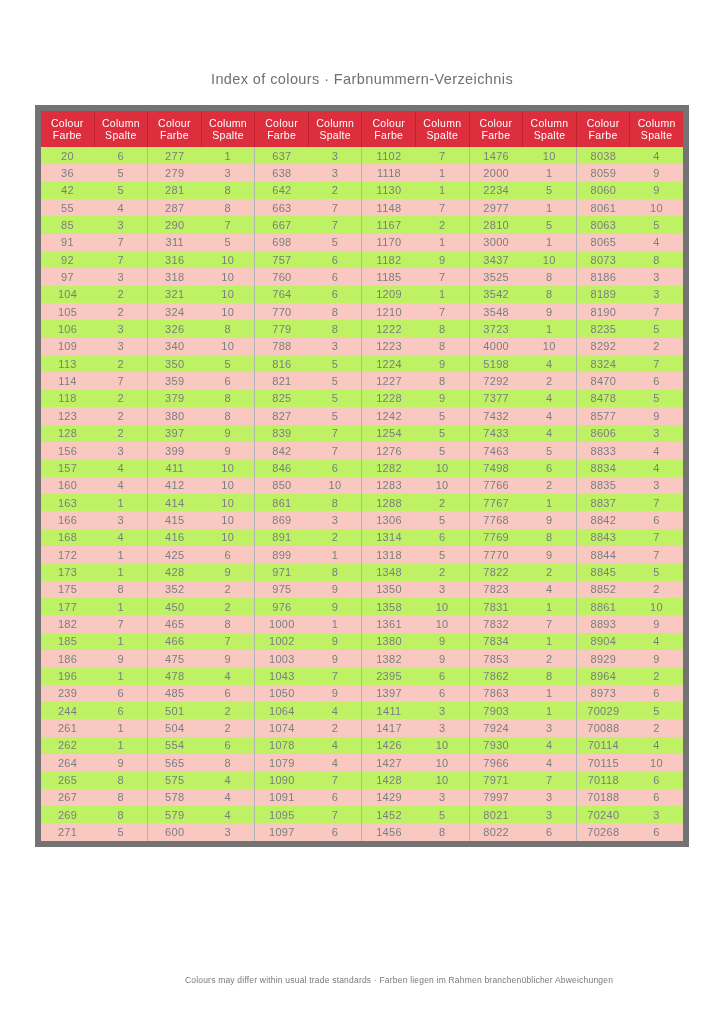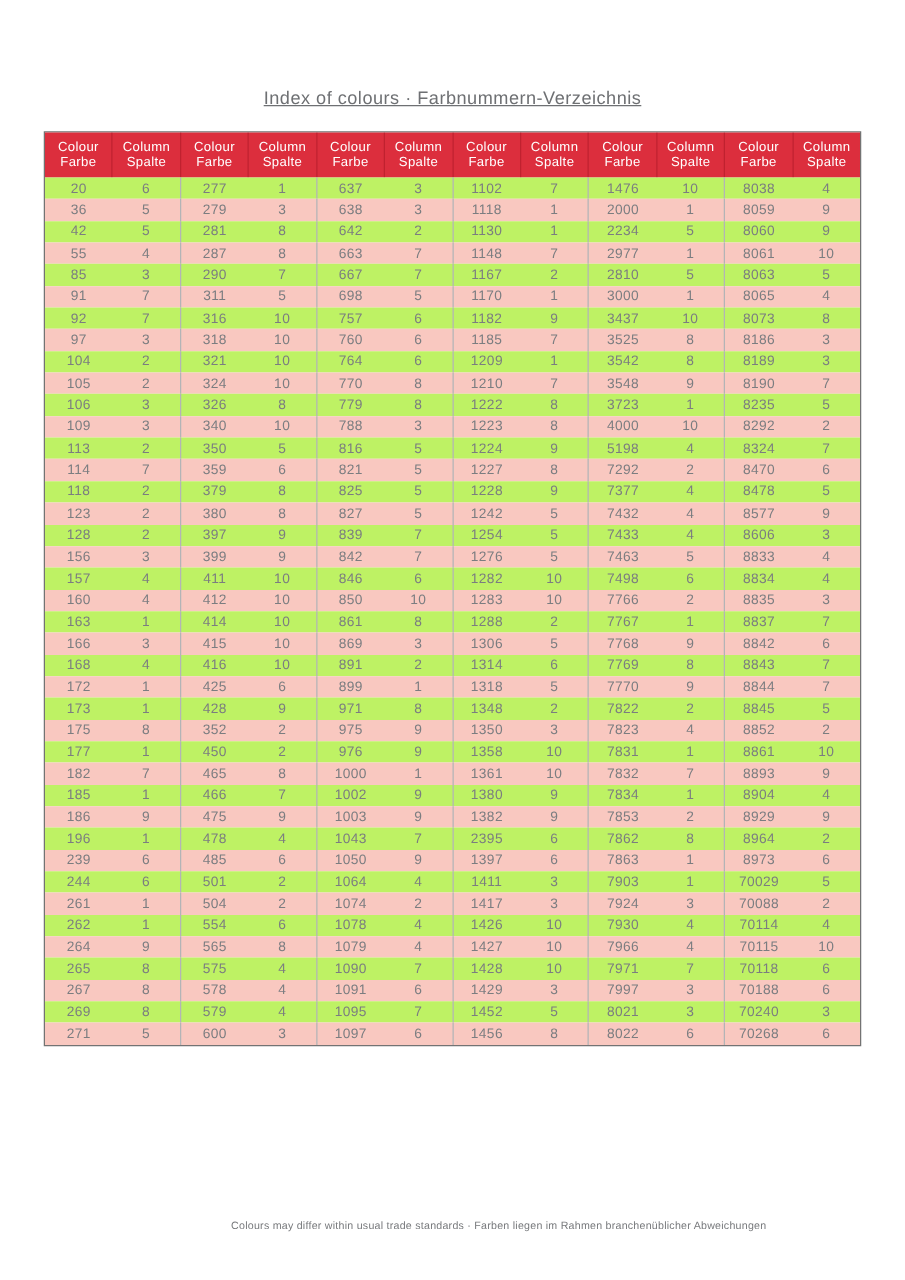--- a/index.html
+++ b/index.html
@@ -13,28 +13,27 @@
   }
   .title {
     position: absolute;
     top: 71px;
     left: 0;
     width: 100%;
     text-align: center;
     font-size: 14.5px;
     letter-spacing: 0.4px;
     color: #6e7073;
-    text-decoration: underline;
   }
   .color-table {
     position: absolute;
     left: 35px;
     top: 105px;
     width: 654px;
-    border: 1px solid #737373;
+    border: 6px solid #737373;
     box-sizing: border-box;
   }
   .thead {
     display: flex;
     height: 36px;
     background: var(--header-bg, #dc2e3d);
   }
   .hcell {
     flex: 1 1 0;
     display: flex;

